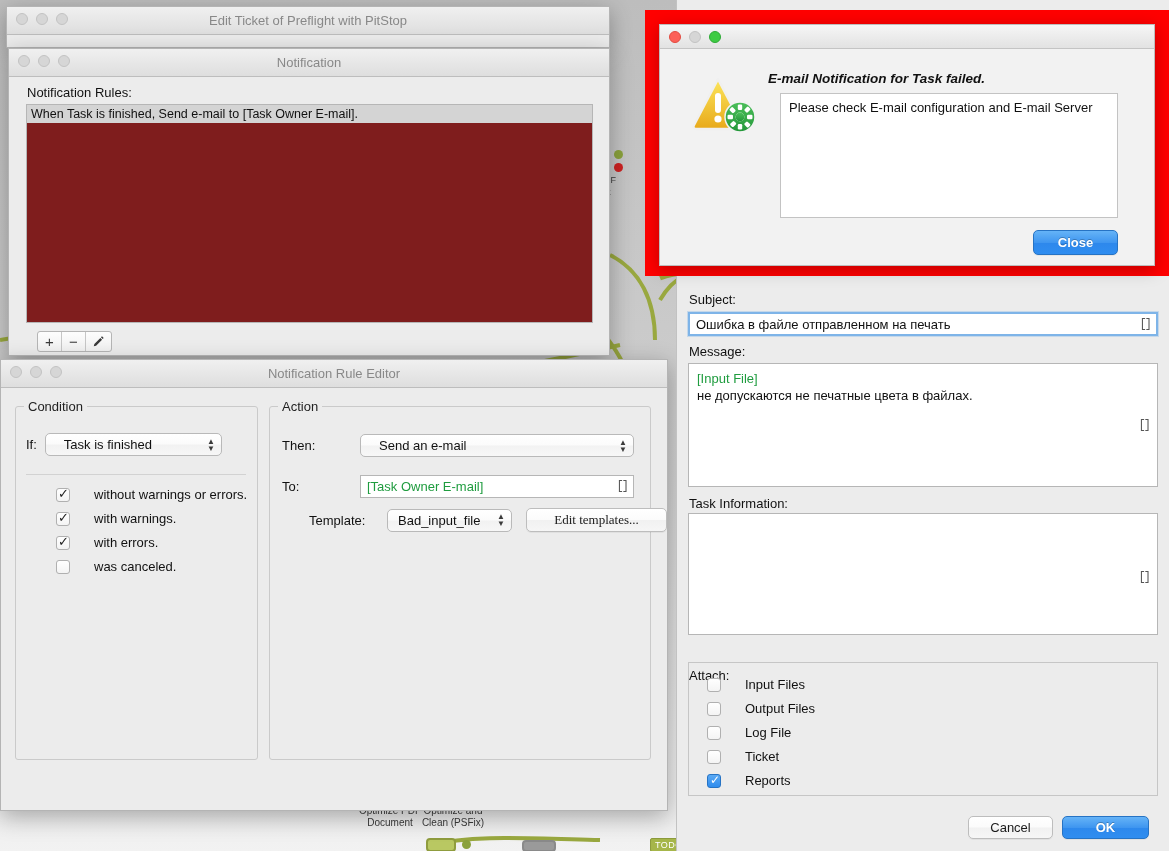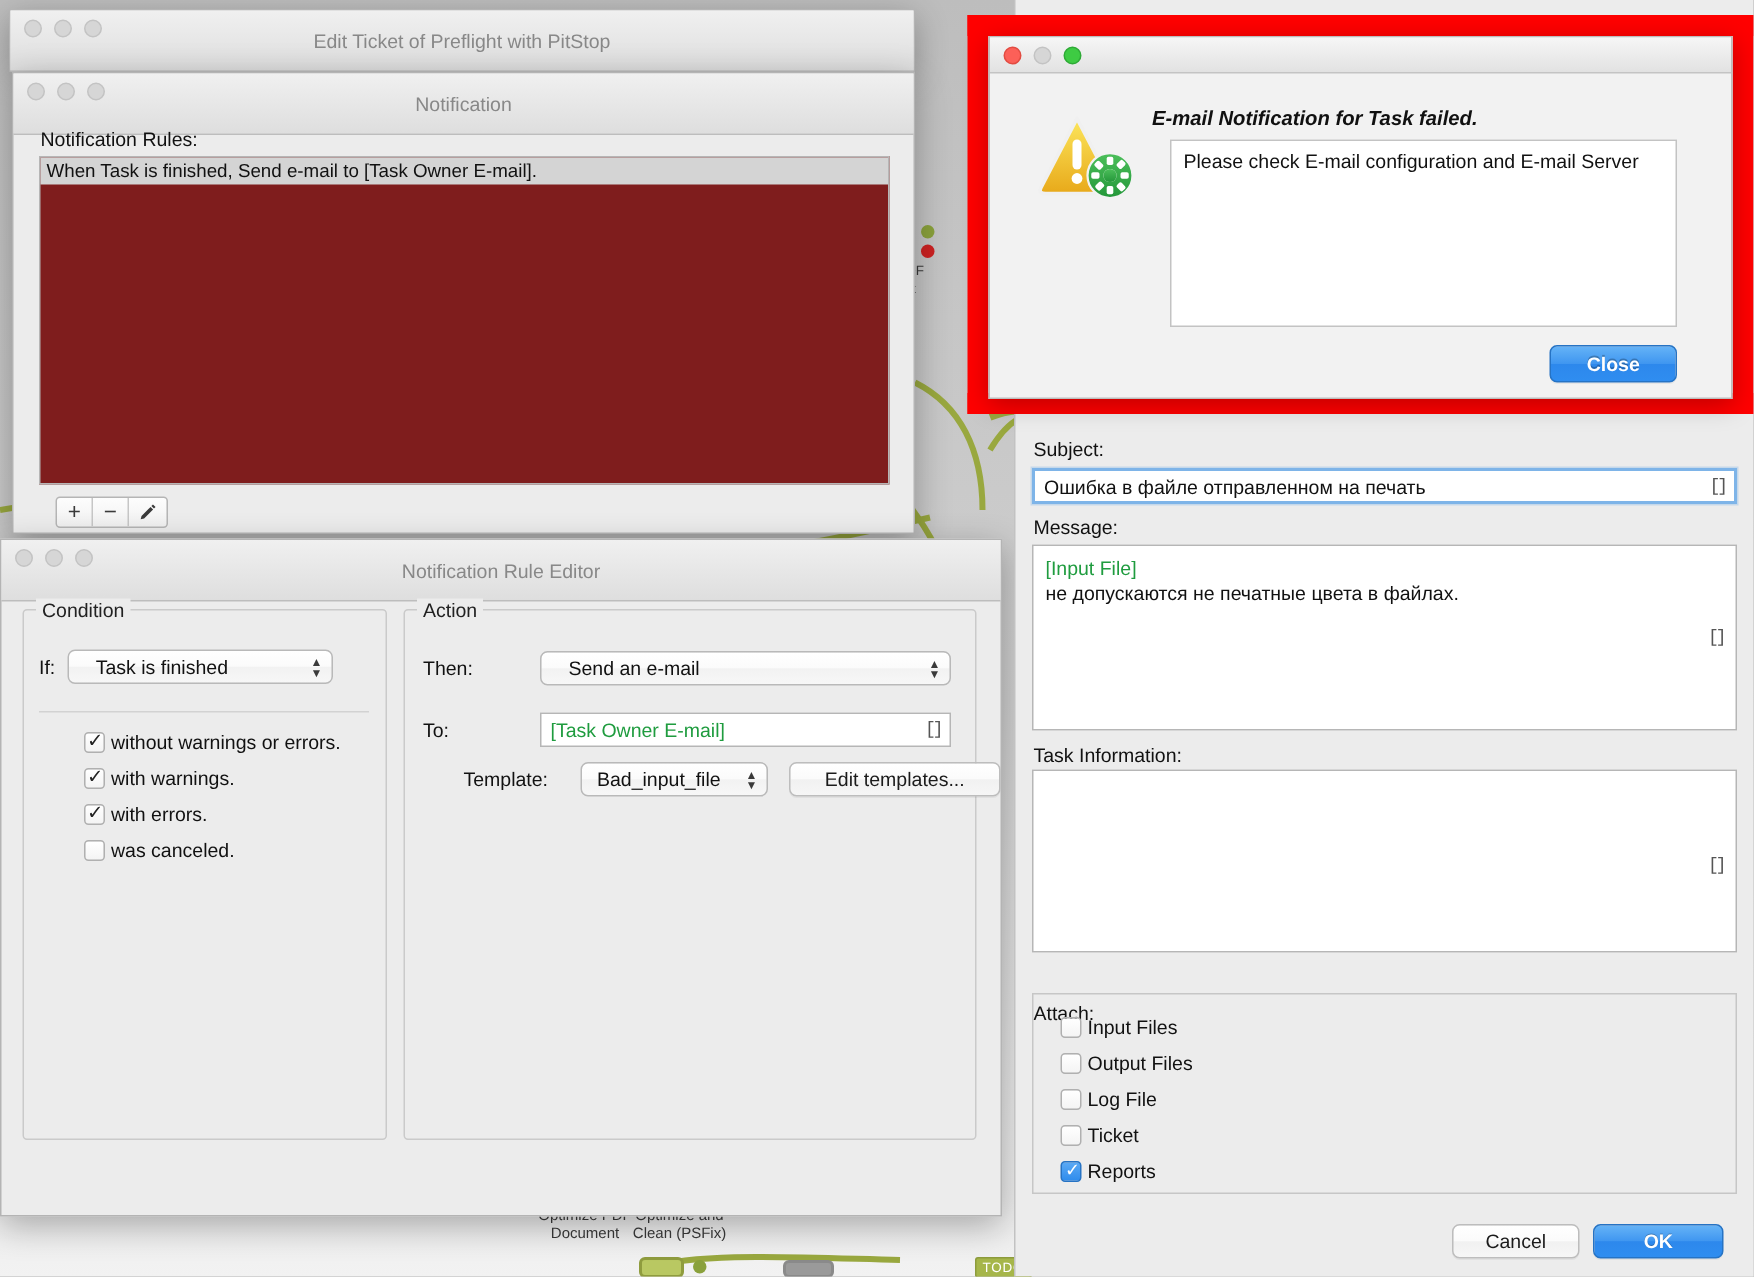--- a/index.html
+++ b/index.html
@@ -39,21 +39,21 @@
   .fc-dot.green { background: #8aa13c; }
 
   
   .mac-window {
     position: absolute;
     background: #ececec;
     border: 1px solid #b4b4b4;
     box-shadow: 0 6px 22px rgba(0,0,0,.30);
   }
   .titlebar {
-    height: 41px;
+    height: 28px;
     background: linear-gradient(180deg,#f0f0f0 0%, #dedede 100%);
     border-bottom: 1px solid #bdbdbd;
     position: relative;
     display: flex; align-items: center; justify-content: center;
   }
   .titlebar .title {
     font-size: 13px; color: #888; font-weight: 400;
     white-space: nowrap; pointer-events: none;
   }
   .lights { position: absolute; left: 9px; top: 0; height: 24px; display: flex; align-items: center; gap: 8px; }
@@ -91,21 +91,21 @@
     background: #fff; border: 1px solid #b6b6b6;
     font-size: 13px; color: #111; padding: 3px 6px;
     position: relative;
   }
   .text-field.focused { border: 2px solid #7eb4e8; box-shadow: 0 0 0 1px rgba(126,180,232,.35); }
   .brackets {
     position: absolute; right: 6px; color: #555; font-size: 12px;
     font-family: "Liberation Mono","DejaVu Sans Mono",monospace;
     letter-spacing: -2px;
   }
-  .cb-row { display: flex; align-items: center; gap: 4px; margin-bottom: 9px; text-align: center; }
+  .cb-row { display: flex; align-items: center; gap: 24px; margin-bottom: 9px; text-align: center; }
   .checkbox {
     width: 14px; height: 14px; border-radius: 3px;
     border: 1px solid #b0b0b0;
     background: linear-gradient(180deg,#ffffff 0%, #f4f4f4 100%);
     position: relative; flex: none;
   }
   .checkbox.checked-plain::after {
     content: "✓"; position: absolute; left: 1px; top: -3px;
     font-size: 13px; color: #222; line-height: 16px;
   }
@@ -287,21 +287,21 @@
           <span class="brackets" style="top:3px;">[]</span>
         </div>
       </div>
 
       <div style="position:absolute; left:12px; top:101px; display:flex; align-items:center;">
         <span class="form-label" style="width:78px;margin-left:27px;">Template:</span>
         <div class="aqua-popup" style="width:125px; padding-left:10px;">
           <span>Bad_input_file</span>
           <span class="arrows">▲<br>▼</span>
         </div>
-        <div class="aqua-btn" style="width:141px; margin-left:14px;">Edit templates...</div>
+        <div class="aqua-btn" style="width:141px; margin-left:14px;font-family:Liberation Serif, serif;">Edit templates...</div>
       </div>
     </div>
 
   </div>
 
   <div style="position:absolute; left:676px; top:0px; width:493px; height:851px; background:#ececec; border-left:1px solid #c2c2c2; z-index:8;">
 
     <div style="position:absolute; left:12px; top:292px;" class="form-label">Subject:</div>
     <div class="text-field focused" style="position:absolute; left:11px; top:312px; width:470px; height:24px; padding:3px 36px 3px 6px;">
       <span>Ошибка в файле отправленном на печать</span>

